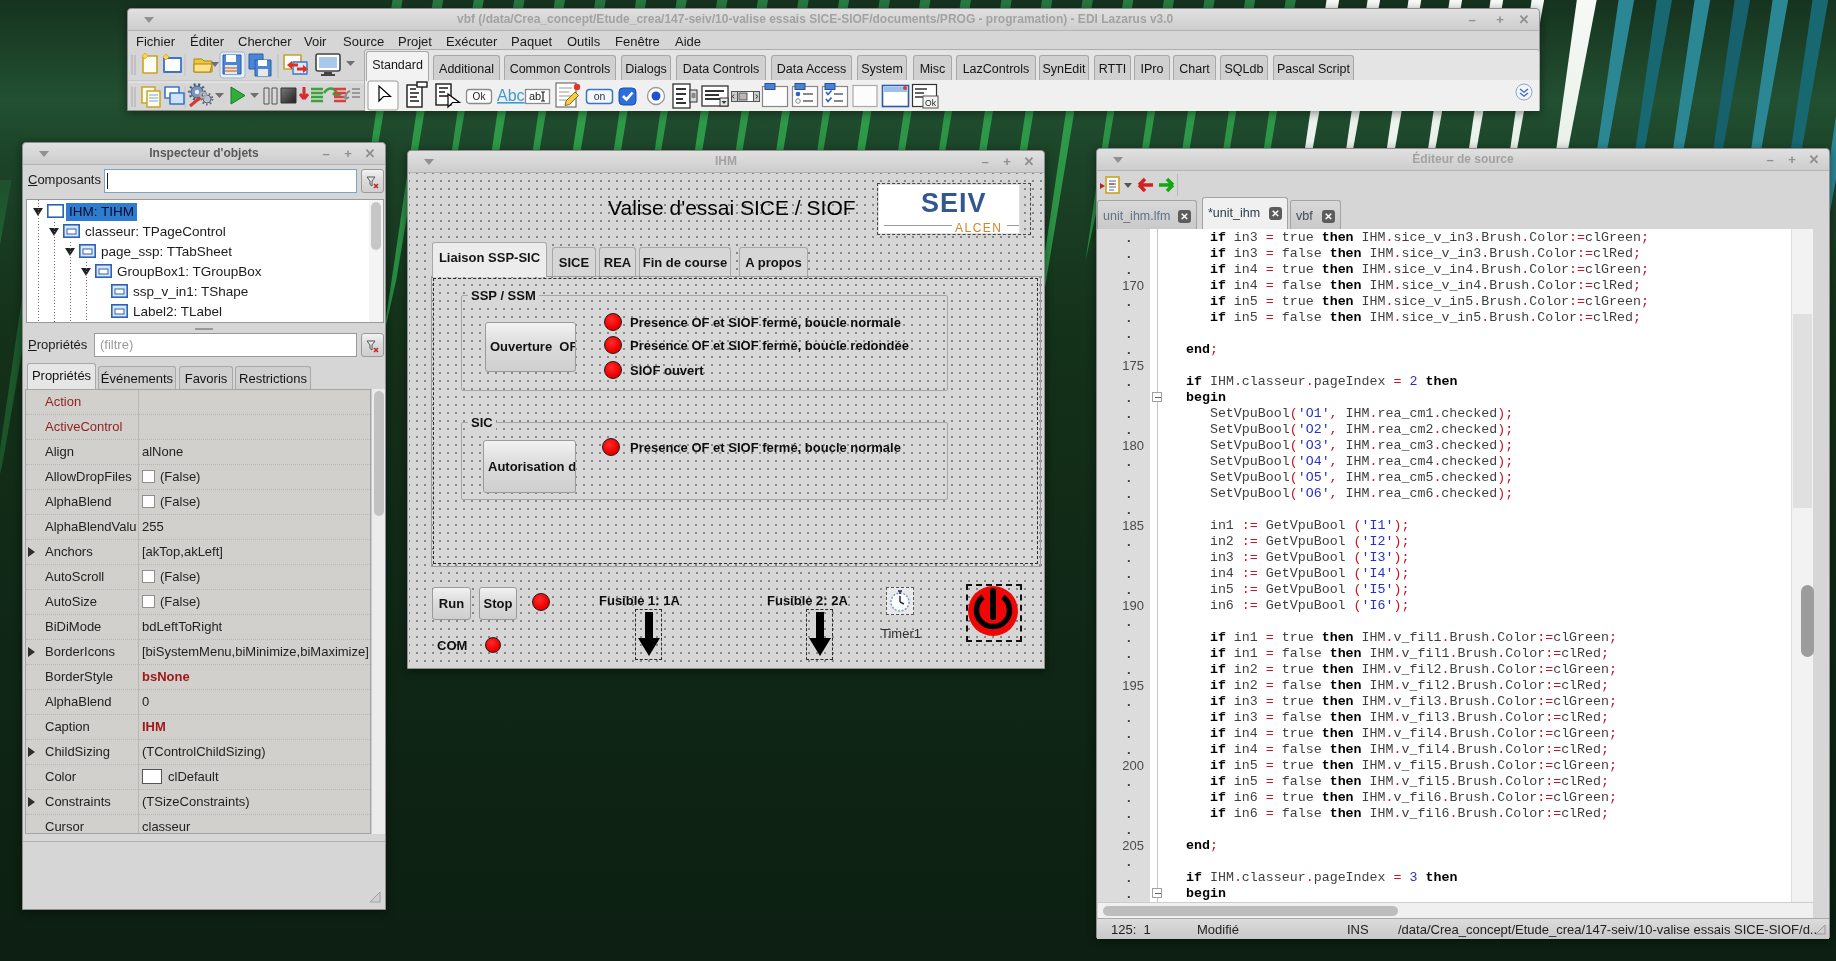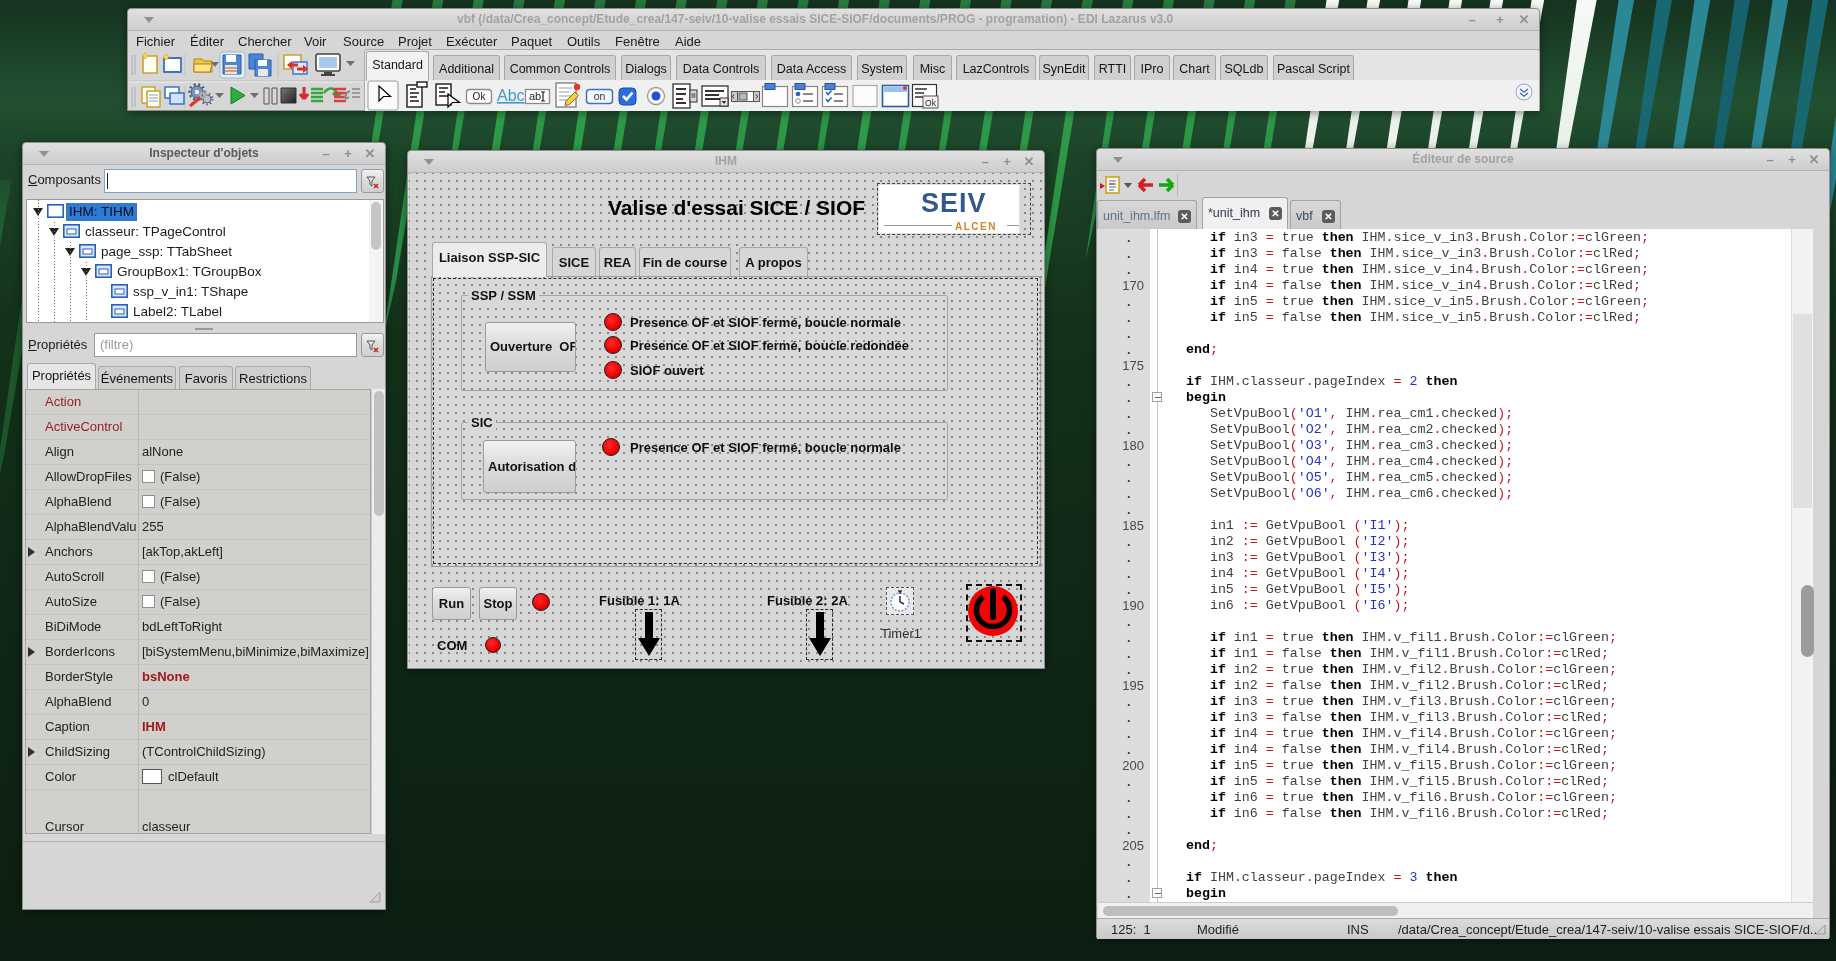--- a/index.html
+++ b/index.html
@@ -451,20 +451,25 @@
       </div>
       <div class="prow" style="top:350px">
         <div class="exp"></div>
         <div class="nm" style="color:#222;">ChildSizing</div>
         <div class="vl">(TControlChildSizing)</div>
       </div>
       <div class="prow" style="top:375px">
         <div class="nm" style="color:#222;">Color</div>
         <div class="vl"><span style="display:inline-block;width:20px;height:15px;background:#fff;border:1px solid #555;vertical-align:-3px;margin-right:6px"></span>clDefault</div>
       </div>
+      <div class="prow" style="top:400px">
+        <div class="exp"></div>
+        <div class="nm" style="color:#222;">Constraints</div>
+        <div class="vl">(TSizeConstraints)</div>
+      </div>
       <div class="prow" style="top:425px">
         <div class="nm" style="color:#222;">Cursor</div>
         <div class="vl">classeur</div>
       </div>
       <div class="abs" style="left:112px;top:0;width:1px;height:100%;background:#b9b7b3"></div>
     </div>
     <div class="abs scv" style="left:348px;top:246px;width:14px;height:445px">
       <div style="position:absolute;left:2px;top:2px;width:10px;height:125px;background:#c2c2c2;border-radius:5px"></div>
     </div>
     <div class="abs" style="left:0;top:698px;width:100%;height:1px;background:#b0b0b0"></div>
@@ -474,27 +479,27 @@
   </div>
 <div class="win" style="left:407px;top:150px;width:638px;height:519px">
     <div class="tbar">
       <div class="warr"></div>
       <div class="tt" style="left:50%;transform:translateX(-50%)">IHM</div>
       <div class="wbtn" style="right:52px">–</div>
       <div class="wbtn" style="right:30px">+</div>
       <div class="wbtn" style="right:8px">✕</div>
     </div>
     <div class="abs dots" style="left:1px;top:22px;width:634px;height:494px;background-color:#d6d6d6"></div>
-    <div class="abs" style="left:200px;top:45px;font-size:21px;font-weight:bold;color:#000;white-space:nowrap">Valise d'essai SICE / SIOF</div>
+    <div class="abs" style="left:200px;top:45px;font-size:21px;font-weight:normal;color:#000;white-space:nowrap">Valise d'essai SICE / SIOF</div>
     <div class="dash" style="left:469px;top:32px;width:154px;height:52px;border-color:#444"></div>
     <div class="abs" style="left:470px;top:33px;width:142px;height:50px;background:#fff;border:1px solid #e0e0e0">
 <div class="abs" style="left:42px;top:3px;font-size:27px;font-weight:bold;color:#33588f;letter-spacing:1px">SEIV</div>
 <div class="abs" style="left:5px;top:40px;width:68px;height:1px;background:#9a9aa2"></div>
 <div class="abs" style="left:128px;top:40px;width:12px;height:1px;background:#9a9aa2"></div>
-<div class="abs" style="left:76px;top:36px;font-size:10px;font-weight:bold;color:#d2842a;letter-spacing:1.5px">ALCEN</div>
+<div class="abs" style="left:76px;top:36px;font-size:12px;font-weight:normal;color:#d2842a;letter-spacing:1.5px">ALCEN</div>
 </div>
     <div class="ptab" style="left:24px;width:115px;background:#ececec;top:91px;height:35px;z-index:3;line-height:30px;font-weight:bold;font-size:13px">Liaison SSP-SIC</div>
     <div class="ptab" style="left:144px;width:44px;background:#d6d6d6;top:96px;height:30px;line-height:30px;font-weight:bold;font-size:13px">SICE</div>
     <div class="ptab" style="left:191px;width:37px;background:#d6d6d6;top:96px;height:30px;line-height:30px;font-weight:bold;font-size:13px">REA</div>
     <div class="ptab" style="left:231px;width:92px;background:#d6d6d6;top:96px;height:30px;line-height:30px;font-weight:bold;font-size:13px">Fin de course</div>
     <div class="ptab" style="left:331px;width:69px;background:#d6d6d6;top:96px;height:30px;line-height:30px;font-weight:bold;font-size:13px">A propos</div>
     <div class="abs dots" style="left:23px;top:125px;width:610px;height:291px;background-color:#d8d8d8;border:1px solid #9c9c9c"></div>
     <div class="dash" style="left:25px;top:127px;width:605px;height:286px"></div>
     <div class="gb" style="left:53px;top:144px;width:487px;height:96px">
       <div class="cap">SSP / SSM</div>

